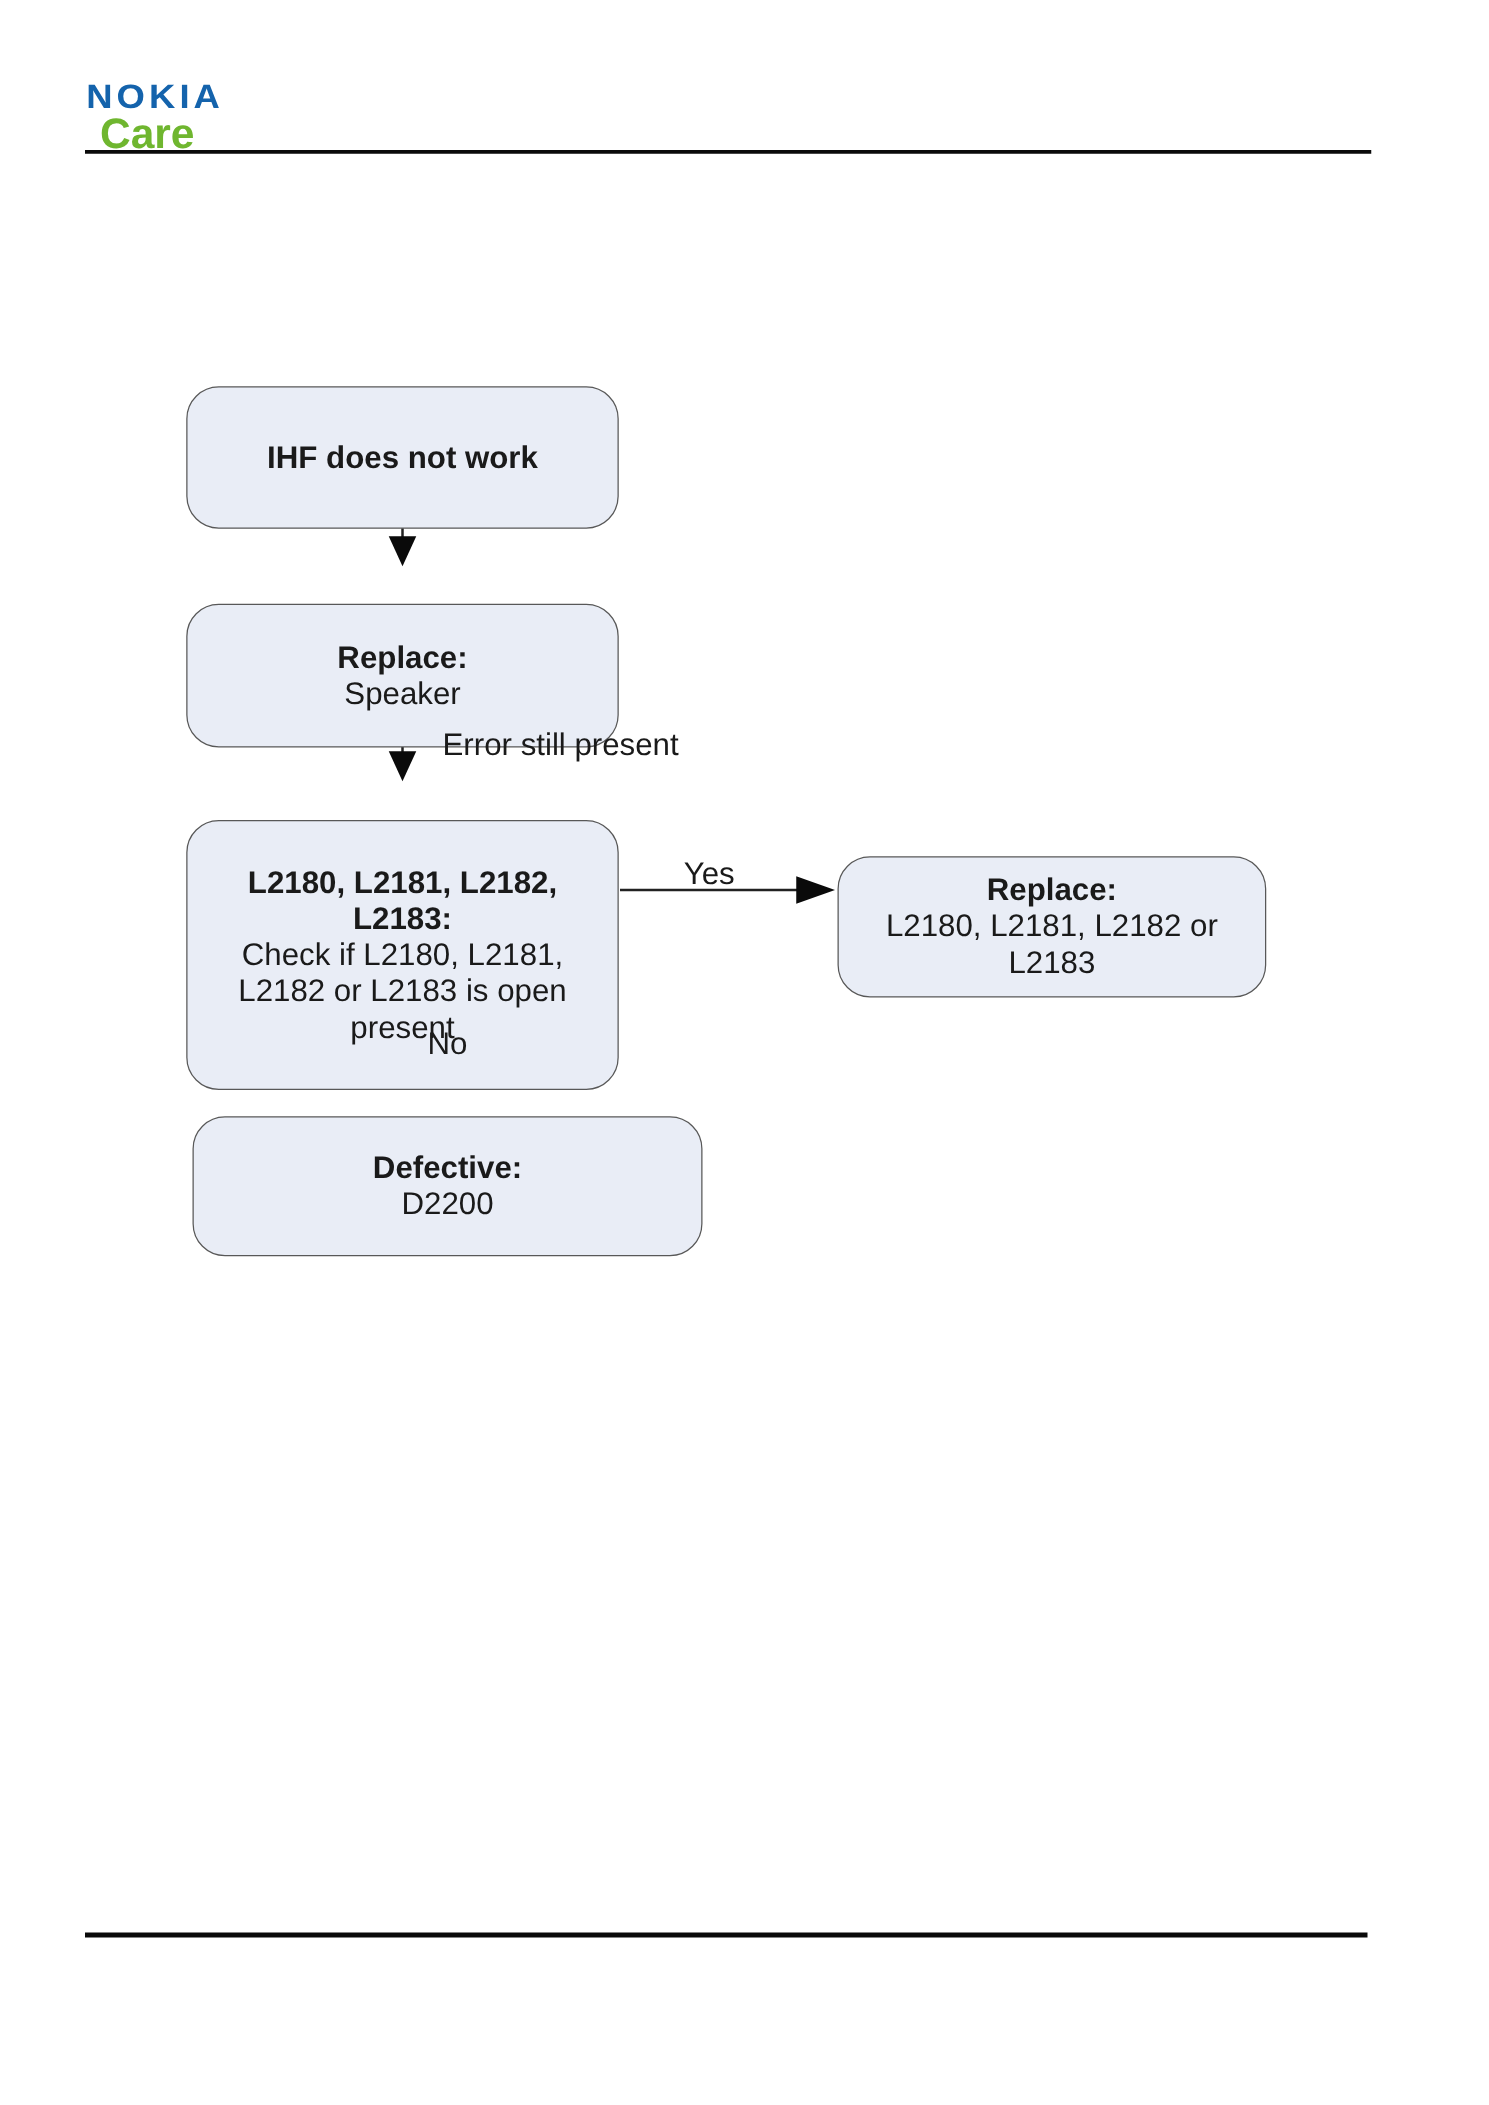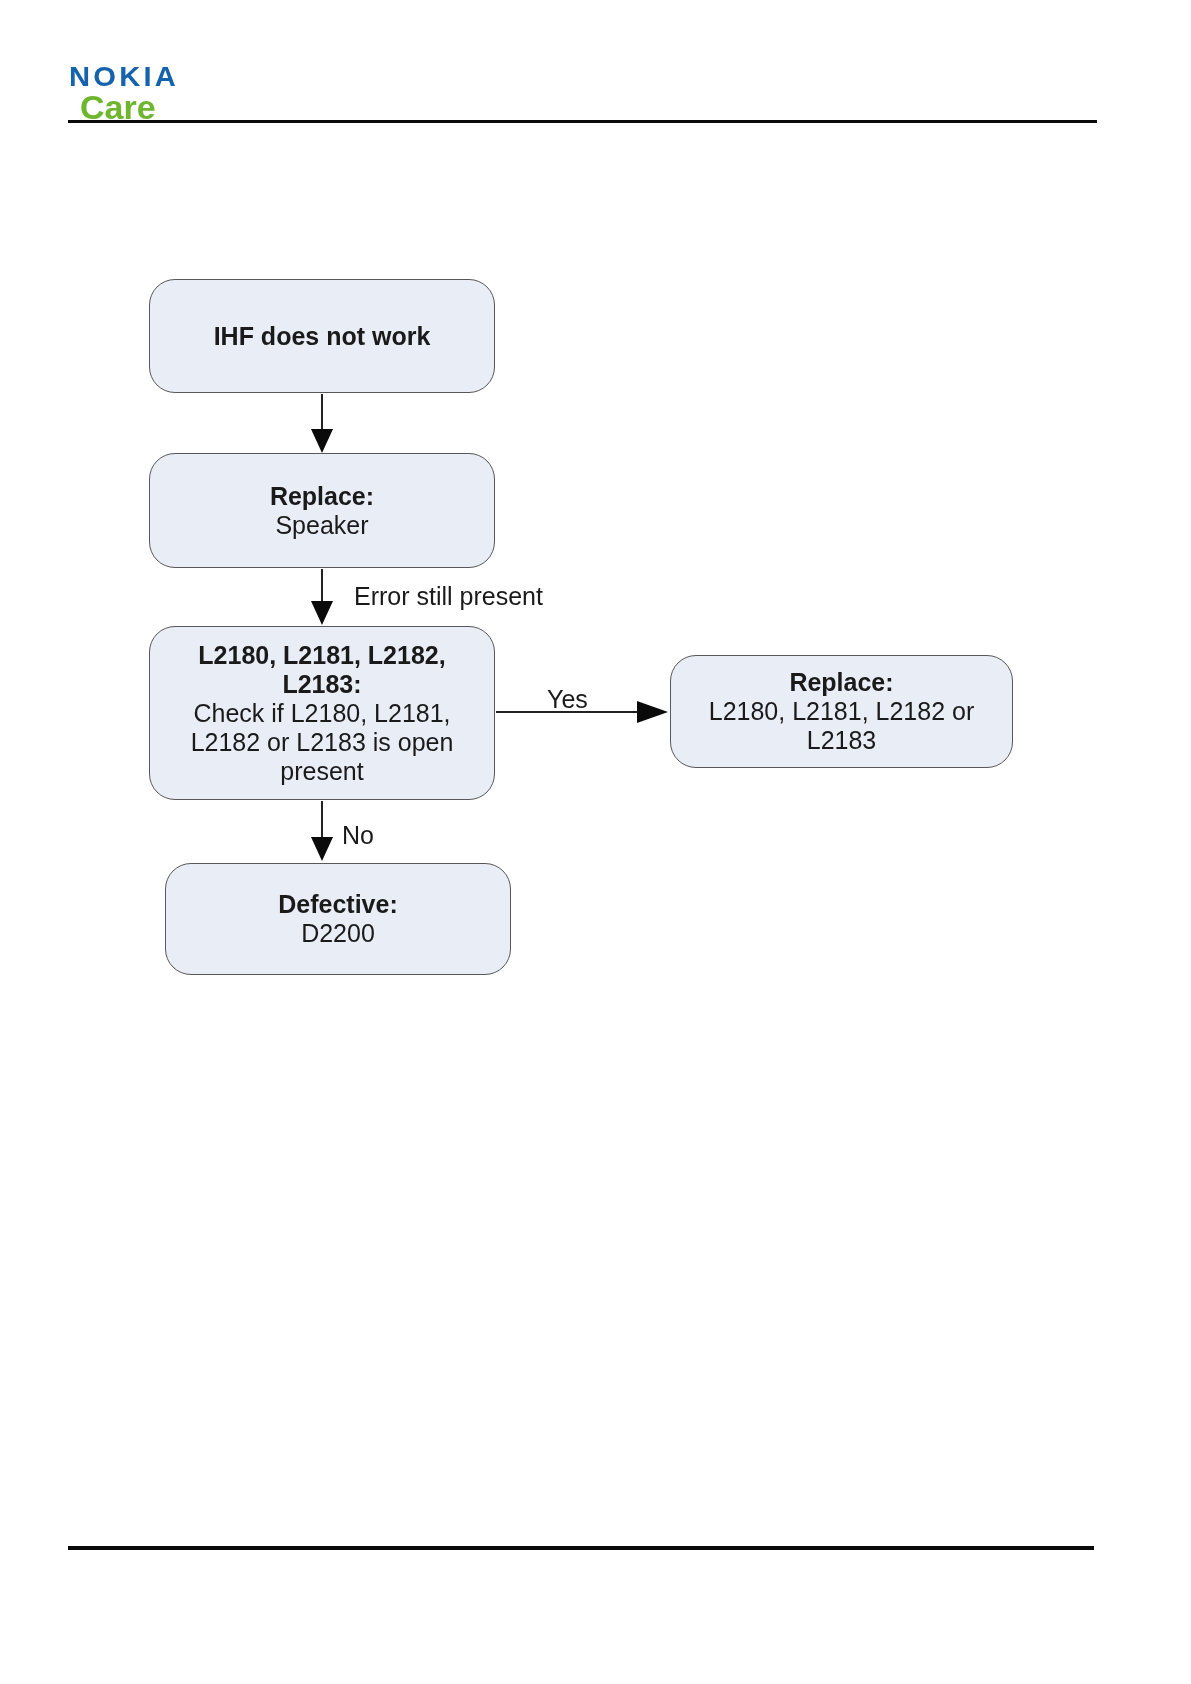--- a/index.html
+++ b/index.html
@@ -38,28 +38,29 @@
   .arrows{position:absolute;left:0;top:0;pointer-events:none;}
   .node{
     position:absolute;
     background:var(--node-fill);
     border:1.5px solid var(--node-border);
     border-radius:26px;
     display:flex;flex-direction:column;justify-content:center;align-items:center;
     text-align:center;
     font-size:25px;line-height:29px;
     padding:0 23px;
+    margin-top:30px;
   }
   .node-title{font-weight:700;}
   .node-body:empty{display:none;}
   .node-1{left:149px;top:279px;width:346px;height:114px;}
   .node-2{left:149px;top:453px;width:346px;height:115px;}
-  .node-3{left:149px;top:626px;width:346px;height:174px;}
+  .node-3{left:149px;top:626px;width:346px;height:216px;}
   .node-4{left:670px;top:655px;width:343px;height:113px;}
-  .node-5{left:165px;top:863px;width:346px;height:112px;align-items:center;}
+  .node-5{left:154px;top:863px;width:408px;height:112px;align-items:center;}
   .edge-label{
     position:absolute;font-size:25px;line-height:28px;white-space:nowrap;
   }
   .label-error{left:354px;top:582px;}
   .label-yes{left:547px;top:673px;margin-top:12px;}
   .label-no{left:342px;top:821px;}
 </style>
 </head>
 <body>
 

